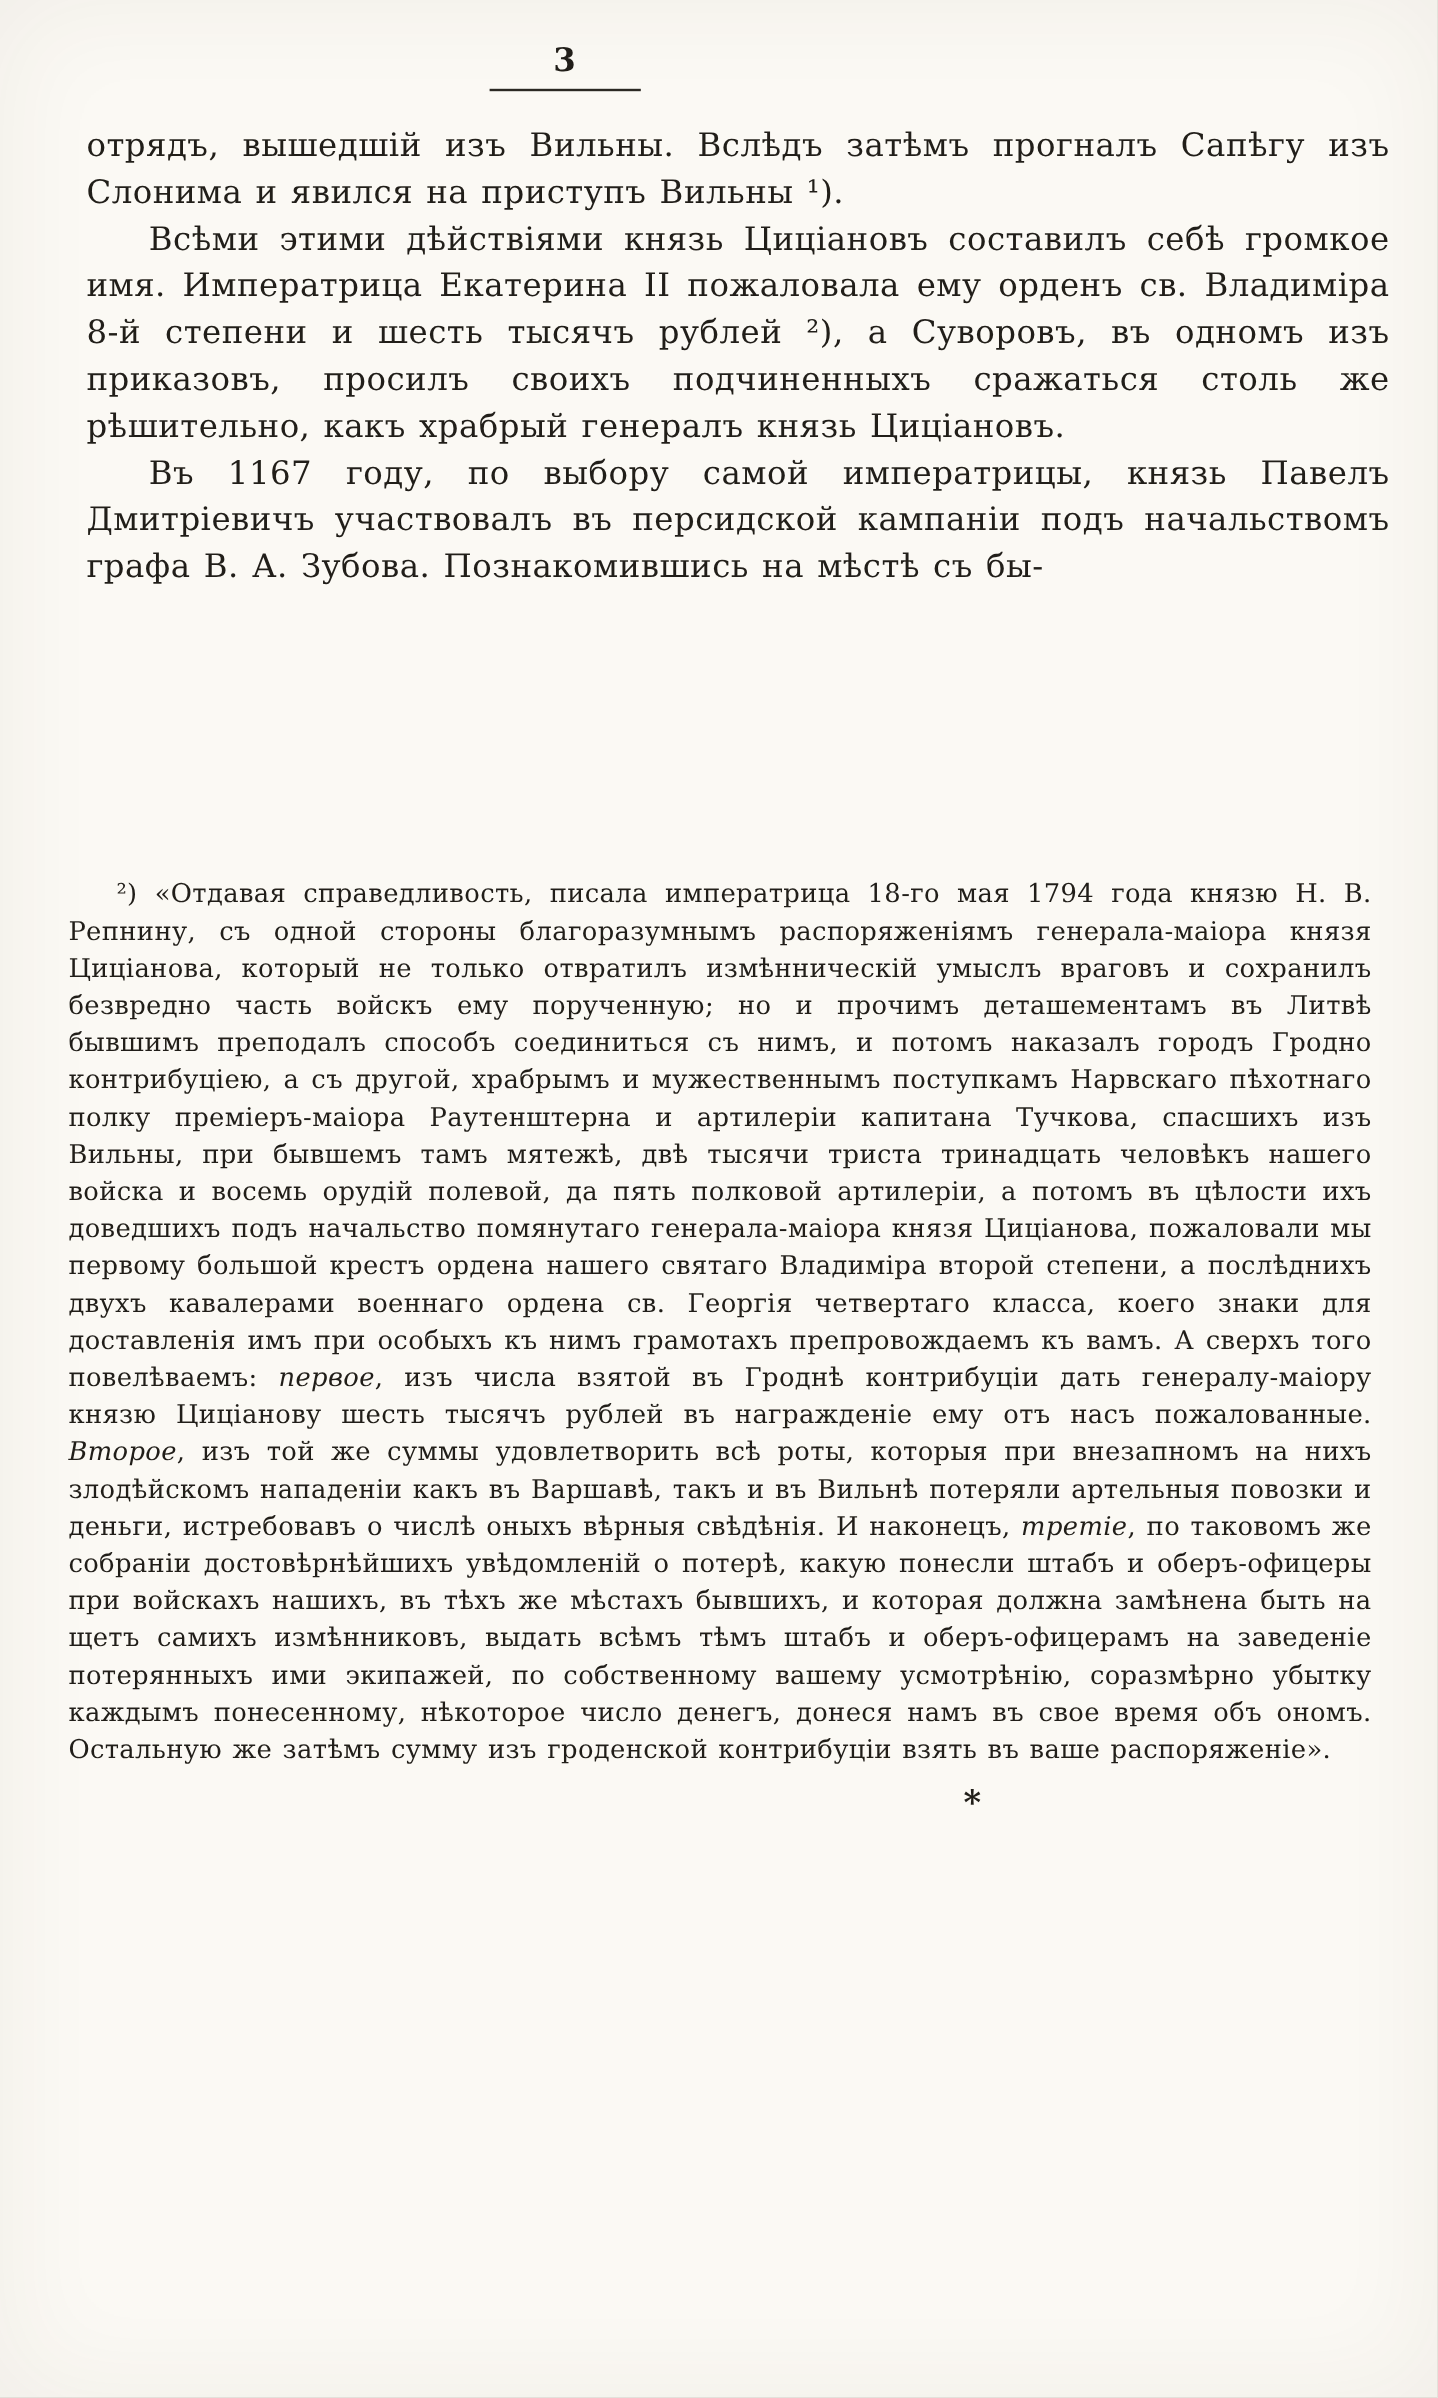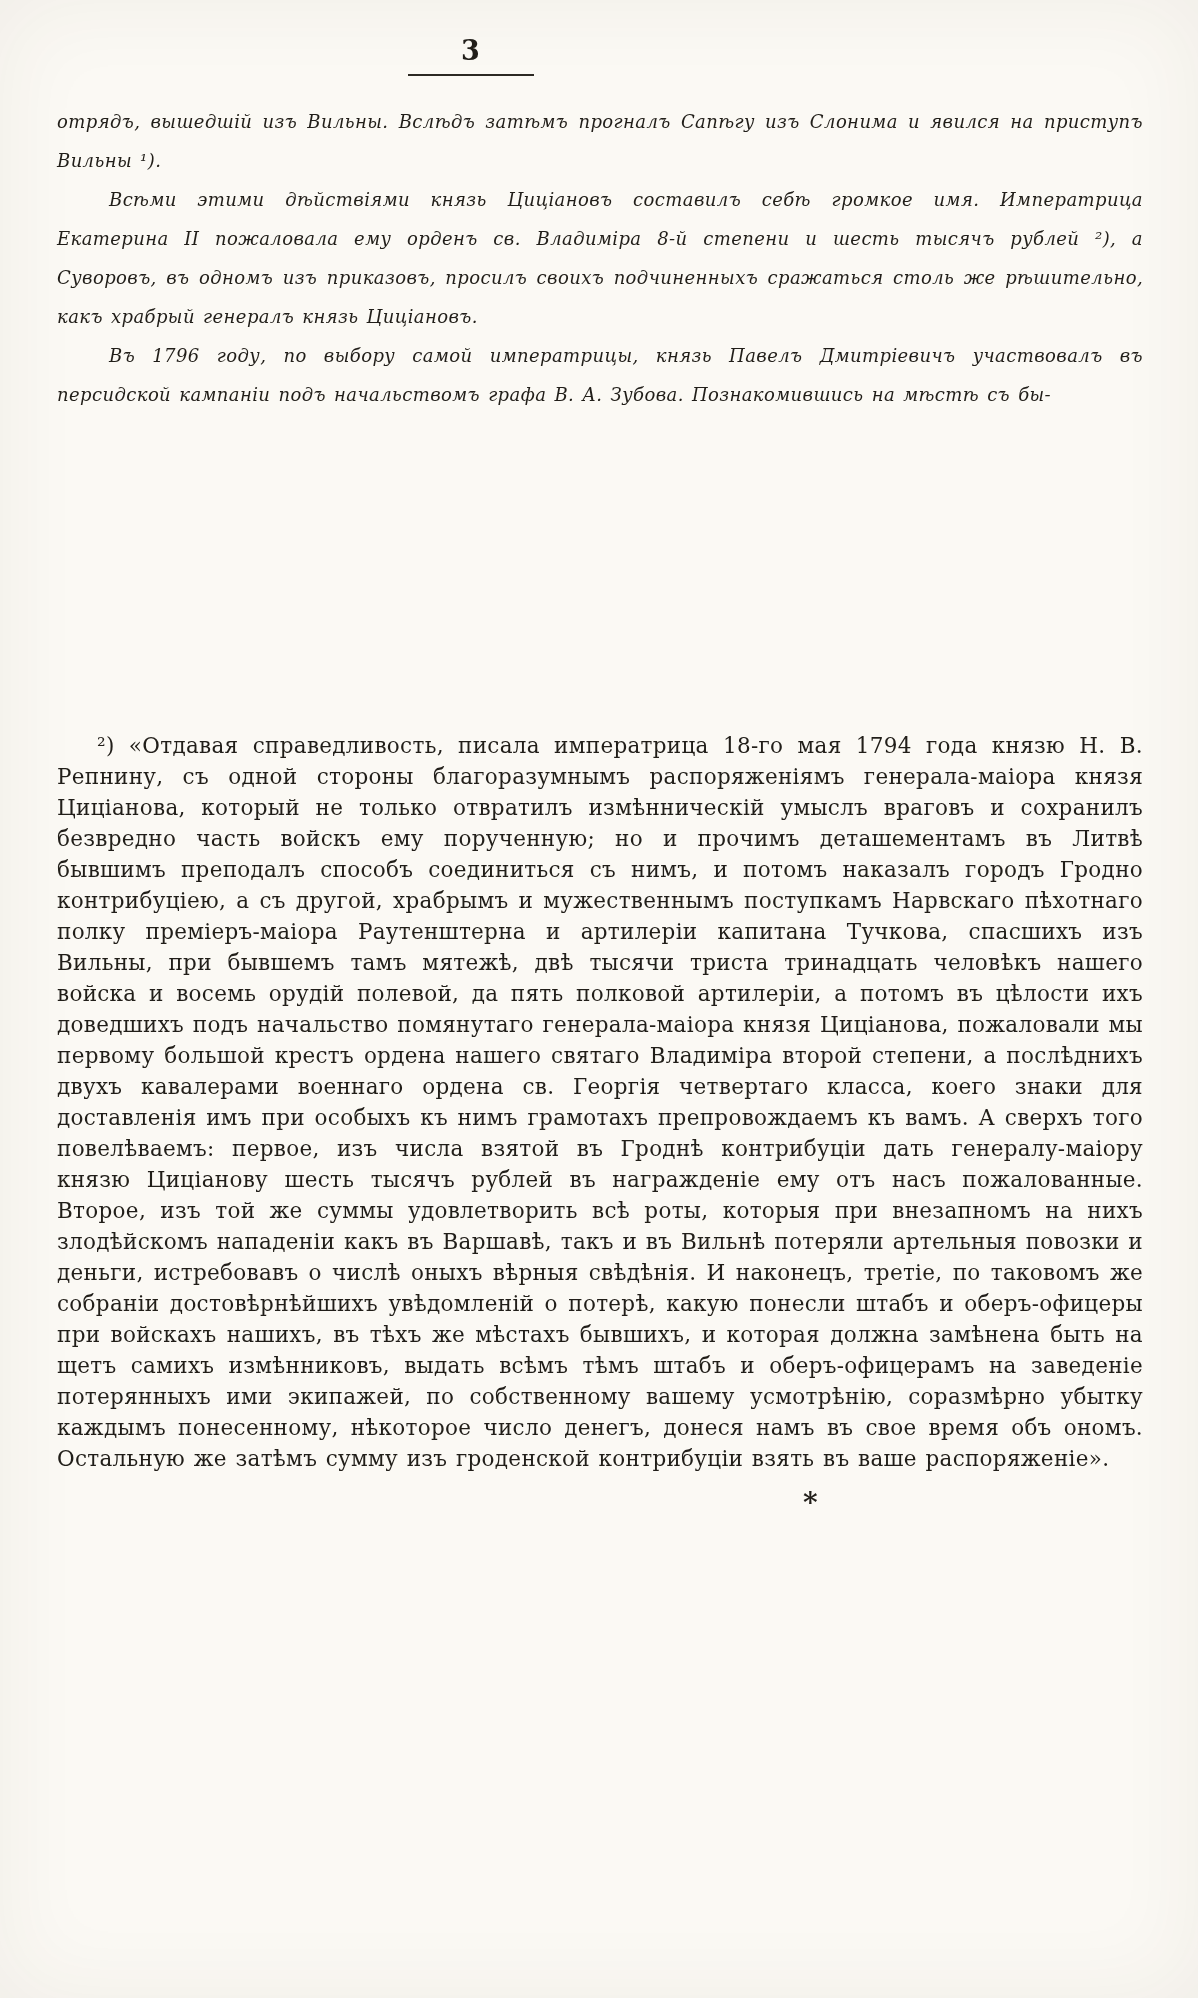--- a/index.html
+++ b/index.html
@@ -35,28 +35,27 @@
   .header-rule {
     margin: 8px auto 0 auto;
     width: 126px;
     height: 2px;
     background: #2c2923;
   }
   
   .body-text {
     position: absolute;
     top: 102px;
-    left: 57px;
+    left: 72px;
     width: 1086px;
-    font-size: 18px;
+    font-size: 27px;
     line-height: 39px;
     text-align: justify;
     letter-spacing: 0.4px;
     word-spacing: 2px;
-    font-style: italic;
   }
   .body-text p {
     margin: 0;
     text-indent: 52px;
   }
   .body-text p.no-indent {
     text-indent: 0;
   }
   
   .footnotes {
@@ -68,20 +67,21 @@
     line-height: 31px;
     text-align: justify;
     letter-spacing: 0.3px;
     word-spacing: 1.5px;
   }
   .footnotes p {
     margin: 0;
     text-indent: 40px;
   }
   .it {
+    font-style: italic;
   }
   .printers-mark {
     position: absolute;
     top: 1486px;
     left: 803px;
     font-size: 28px;
     font-weight: bold;
   }
 </style>
 </head>
@@ -90,21 +90,21 @@
 <div class="page">
 
   <header class="page-header">
     <div class="page-number">3</div>
     <div class="header-rule"></div>
   </header>
 
   <main class="body-text">
     <p class="no-indent">отрядъ, вышедшій изъ Вильны. Вслѣдъ затѣмъ прогналъ Сапѣгу изъ Слонима и явился на приступъ Вильны ¹).</p>
     <p>Всѣми этими дѣйствіями князь Циціановъ составилъ себѣ громкое имя. Императрица Екатерина II пожаловала ему орденъ св. Владиміра 8-й степени и шесть тысячъ рублей ²), а Суворовъ, въ одномъ изъ приказовъ, просилъ своихъ подчиненныхъ сражаться столь же рѣшительно, какъ храбрый генералъ князь Циціановъ.</p>
-    <p>Въ 1796 году, по выбору самой императрицы, князь Павелъ Дмитріевичъ участвовалъ въ персидской кампаніи подъ начальствомъ графа В. А. Зубова. Познакомившись на мѣстѣ съ бы-</p>
+    <p>Въ 1167 году, по выбору самой императрицы, князь Павелъ Дмитріевичъ участвовалъ въ персидской кампаніи подъ начальствомъ графа В. А. Зубова. Познакомившись на мѣстѣ съ бы-</p>
   </main>
 
   <section class="footnotes">
     <p><span>²) «Отдавая справедливость, писала императрица 18-го мая 1794 года князю Н. В. Репнину, съ одной стороны благоразумнымъ распоряженіямъ генерала-маіора князя Циціанова, который не только отвратилъ измѣнническій умыслъ враговъ и сохранилъ безвредно часть войскъ ему порученную; но и прочимъ деташементамъ въ Литвѣ бывшимъ преподалъ способъ соединиться съ нимъ, и потомъ наказалъ городъ Гродно контрибуціею, а съ другой, храбрымъ и мужественнымъ поступкамъ Нарвскаго пѣхотнаго полку преміеръ-маіора Раутенштерна и артилеріи капитана Тучкова, спасшихъ изъ Вильны, при бывшемъ тамъ мятежѣ, двѣ тысячи триста тринадцать человѣкъ нашего войска и восемь орудій полевой, да пять полковой артилеріи, а потомъ въ цѣлости ихъ доведшихъ подъ начальство помянутаго генерала-маіора князя Циціанова, пожаловали мы первому большой крестъ ордена нашего святаго Владиміра второй степени, а послѣднихъ двухъ кавалерами военнаго ордена св. Георгія четвертаго класса, коего знаки для доставленія имъ при особыхъ къ нимъ грамотахъ препровождаемъ къ вамъ. А сверхъ того повелѣваемъ: </span><span class="it">первое</span><span>, изъ числа взятой въ Гроднѣ контрибуціи дать генералу-маіору князю Циціанову шесть тысячъ рублей въ награжденіе ему отъ насъ пожалованные. </span><span class="it">Второе</span><span>, изъ той же суммы удовлетворить всѣ роты, которыя при внезапномъ на нихъ злодѣйскомъ нападеніи какъ въ Варшавѣ, такъ и въ Вильнѣ потеряли артельныя повозки и деньги, истребовавъ о числѣ оныхъ вѣрныя свѣдѣнія. И наконецъ, </span><span class="it">третіе</span><span>, по таковомъ же собраніи достовѣрнѣйшихъ увѣдомленій о потерѣ, какую понесли штабъ и оберъ-офицеры при войскахъ нашихъ, въ тѣхъ же мѣстахъ бывшихъ, и которая должна замѣнена быть на щетъ самихъ измѣнниковъ, выдать всѣмъ тѣмъ штабъ и оберъ-офицерамъ на заведеніе потерянныхъ ими экипажей, по собственному вашему усмотрѣнію, соразмѣрно убытку каждымъ понесенному, нѣкоторое число денегъ, донеся намъ въ свое время объ ономъ. Остальную же затѣмъ сумму изъ гроденской контрибуціи взять въ ваше распоряженіе».</span></p>
   </section>
 
   <div class="printers-mark">*</div>
 
 </div>
 

